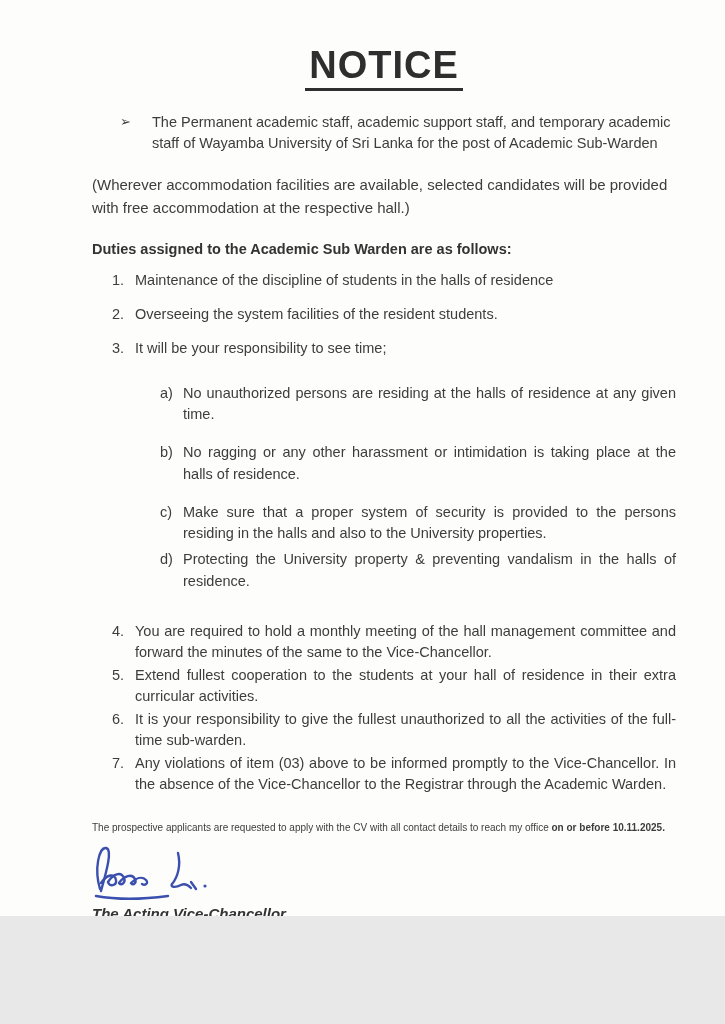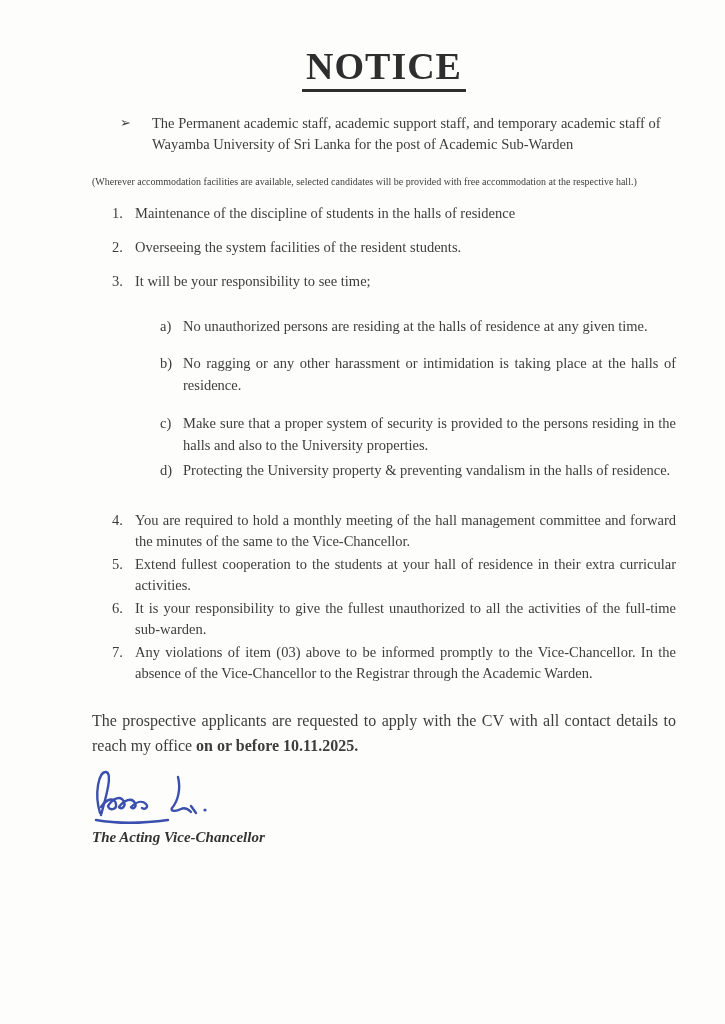--- a/index.html
+++ b/index.html
@@ -1,21 +1,21 @@
 <!DOCTYPE html>
 <html><head>
 <meta charset="utf-8">
 <style>
   html,body { margin:0; padding:0; background:#e8e8e8; }
   .page {
     position:relative;
-    width:725px; height:1024px;
+    width:725px; height:916px;
     margin:0 auto;
     background:#fdfdfc;
-    font-family:Liberation Serif, serif;
+    font-family:Liberation Sans, sans-serif;
     color:#3d3d3d;
     overflow:hidden;
     box-sizing:border-box;
     padding:44px 49px 0 92px;
   }
   h1.title {
     margin:0; text-align:center;
     font-size:38px; font-weight:bold; color:#2e2e2e;
     letter-spacing:1px;
   }
@@ -28,39 +28,39 @@
     margin:20px 0 0 0; text-align:center;
     font-size:15.5px; font-weight:bold; color:#343434;
     line-height:1.55;
   }
   h2.subtitle .u { text-decoration:underline; }
   p.lead { margin:28px 0 0 0; font-size:14.5px; }
   .bullet-row {
     display:flex; margin:21px 0 0 28px; font-size:14.5px; line-height:1.45;
   }
   .bullet-row .arrow { width:32px; flex:0 0 32px; font-size:13px; padding-top:1px; }
-  p.note { margin:19px 0 13px 0; font-size:10px; line-height:1.55; }
+  p.note { margin:19px 0 13px 0; font-size:15px; line-height:1.55; }
   p.duties-heading { margin:21px 0 0 0; font-size:14.5px; font-weight:bold; color:#333; }
   .olist { margin:6px 0 0 0; }
   .li {
     display:flex; font-size:14.5px; line-height:1.45;
     margin:13px 0 0 20px;
   }
   .li .num { flex:0 0 23px; }
   .li .txt { flex:1; text-align:justify; }
   .sublist { margin:24px 0 0 68px; }
   .sli { display:flex; font-size:14.5px; line-height:1.5; }
   .sli .num { flex:0 0 23px; }
   .sli .txt { flex:1; text-align:justify; }
   .gap16 { margin-top:16px; }
   .gap4  { margin-top:4px;  }
   .olist2 { margin-top:28px; }
   .olist2 .li { margin-top:2px; }
   p.closing {
-    margin:25px 0 0 0; font-size:16px; line-height:1.55; text-align:justify;
+    margin:25px 0 0 0; font-size:10px; line-height:1.55; text-align:justify;
   }
   p.closing .b { font-weight:bold; }
   .sig-block { margin-top:4px; }
   .sig-svg { display:block; margin-left:-4px; }
   .sig-name { font-size:15px; font-weight:bold; font-style:italic; color:#333; margin-top:-12px; }
   .sig-role { font-size:15px; font-weight:bold; font-style:italic; color:#333; margin-top:2px; }
 </style>
 </head>
 <body>
 
@@ -72,20 +72,21 @@
 
 
 
   <div class="bullet-row">
     <span class="arrow">➢</span>
     <span class="txt">The Permanent academic staff, academic support staff, and temporary academic staff of Wayamba University of Sri Lanka for the post of Academic Sub-Warden</span>
   </div>
 
   <p class="note">(Wherever accommodation facilities are available, selected candidates will be provided with free accommodation at the respective hall.)</p>
 
+  <p class="duties-heading">Duties assigned to the Academic Sub Warden are as follows:</p>
 
   <div class="olist">
     <div class="li">
       <span class="num">1.</span>
       <span class="txt">Maintenance of the discipline of students in the halls of residence</span>
     </div>
     <div class="li">
       <span class="num">2.</span>
       <span class="txt">Overseeing the system facilities of the resident students.</span>
     </div>

